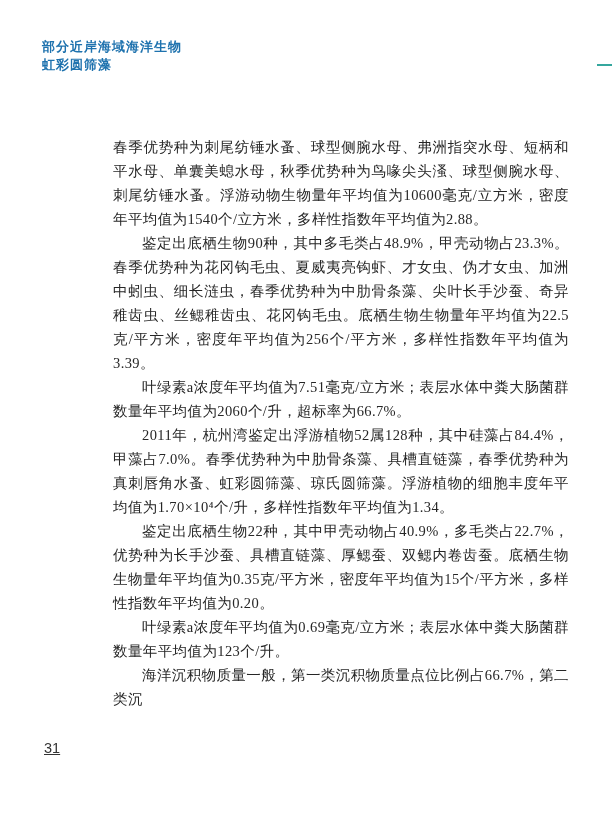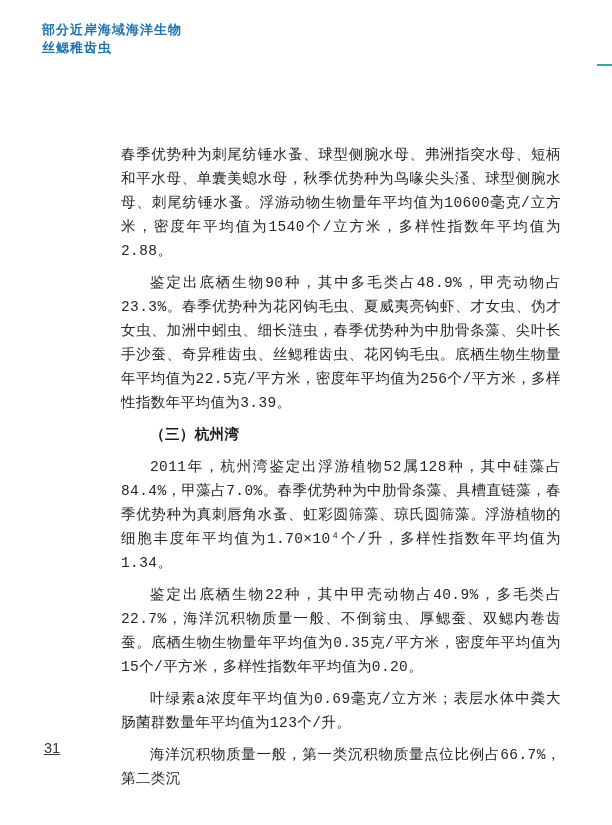--- a/index.html
+++ b/index.html
@@ -11,23 +11,23 @@
     position: relative;
     width: 612px;
     height: 825px;
     background: #ffffff;
     overflow: hidden;
     font-family: "Liberation Serif", "DejaVu Serif", serif;
   }
   .running-header {
     position: absolute;
     left: 42px;
-    top: 22px;
+    top: 38px;
     color: #1e72ae;
-    font-family: Liberation Mono, monospace;
+    font-family: Liberation Sans, sans-serif;
     font-weight: bold;
     font-size: 13px;
     line-height: 17.5px;
     letter-spacing: 1px;
   }
   .header-rule {
     position: absolute;
     top: 64px;
     right: 0;
     width: 15px;
@@ -39,23 +39,22 @@
     left: 113px;
     top: 135px;
     width: 456px;
     color: #262626;
     font-size: 14.5px;
     line-height: 24px;
     text-align: justify;
     letter-spacing: 0.4px;
   }
   .content p {
-    margin: 8px;
+    margin: 0;
     padding: 0;
-    font-family: Liberation Mono, monospace;
   }
   .indent {
     text-indent: 2em;
   }
   .section-heading {
     margin: 0;
     text-indent: 2em;
     font-family: "Liberation Sans", "DejaVu Sans", sans-serif;
     font-weight: bold;
     font-size: 14.5px;
@@ -72,30 +71,30 @@
     text-decoration: underline;
   }
 </style>
 </head>
 <body>
 
 <div class="page">
 
   <div class="running-header">
     <div>部分近岸海域海洋生物</div>
-    <div>丝鳃稚齿虫</div>
+    <div>虹彩圆筛藻</div>
   </div>
 
   <div class="header-rule"></div>
 
   <div class="content">
     <p>春季优势种为刺尾纺锤水蚤、球型侧腕水母、弗洲指突水母、短柄和平水母、单囊美螅水母，秋季优势种为鸟喙尖头溞、球型侧腕水母、刺尾纺锤水蚤。浮游动物生物量年平均值为10600毫克/立方米，密度年平均值为1540个/立方米，多样性指数年平均值为2.88。</p>
     <p class="indent">鉴定出底栖生物90种，其中多毛类占48.9%，甲壳动物占23.3%。春季优势种为花冈钩毛虫、夏威夷亮钩虾、才女虫、伪才女虫、加洲中蚓虫、细长涟虫，春季优势种为中肋骨条藻、尖叶长手沙蚕、奇异稚齿虫、丝鳃稚齿虫、花冈钩毛虫。底栖生物生物量年平均值为22.5克/平方米，密度年平均值为256个/平方米，多样性指数年平均值为3.39。</p>
-    <p class="section-heading">（三）杭州湾</p>
+    <p class="indent">叶绿素a浓度年平均值为7.51毫克/立方米；表层水体中粪大肠菌群数量年平均值为2060个/升，超标率为66.7%。</p>
     <p class="indent">2011年，杭州湾鉴定出浮游植物52属128种，其中硅藻占84.4%，甲藻占7.0%。春季优势种为中肋骨条藻、具槽直链藻，春季优势种为真刺唇角水蚤、虹彩圆筛藻、琼氏圆筛藻。浮游植物的细胞丰度年平均值为1.70×10⁴个/升，多样性指数年平均值为1.34。</p>
-    <p class="indent">鉴定出底栖生物22种，其中甲壳动物占40.9%，多毛类占22.7%，海洋沉积物质量一般、不倒翁虫、厚鳃蚕、双鳃内卷齿蚕。底栖生物生物量年平均值为0.35克/平方米，密度年平均值为15个/平方米，多样性指数年平均值为0.20。</p>
+    <p class="indent">鉴定出底栖生物22种，其中甲壳动物占40.9%，多毛类占22.7%，优势种为长手沙蚕、具槽直链藻、厚鳃蚕、双鳃内卷齿蚕。底栖生物生物量年平均值为0.35克/平方米，密度年平均值为15个/平方米，多样性指数年平均值为0.20。</p>
     <p class="indent">叶绿素a浓度年平均值为0.69毫克/立方米；表层水体中粪大肠菌群数量年平均值为123个/升。</p>
     <p class="indent">海洋沉积物质量一般，第一类沉积物质量点位比例占66.7%，第二类沉</p>
   </div>
 
   <div class="page-number">31</div>
 
 </div>
 
 </body></html>

